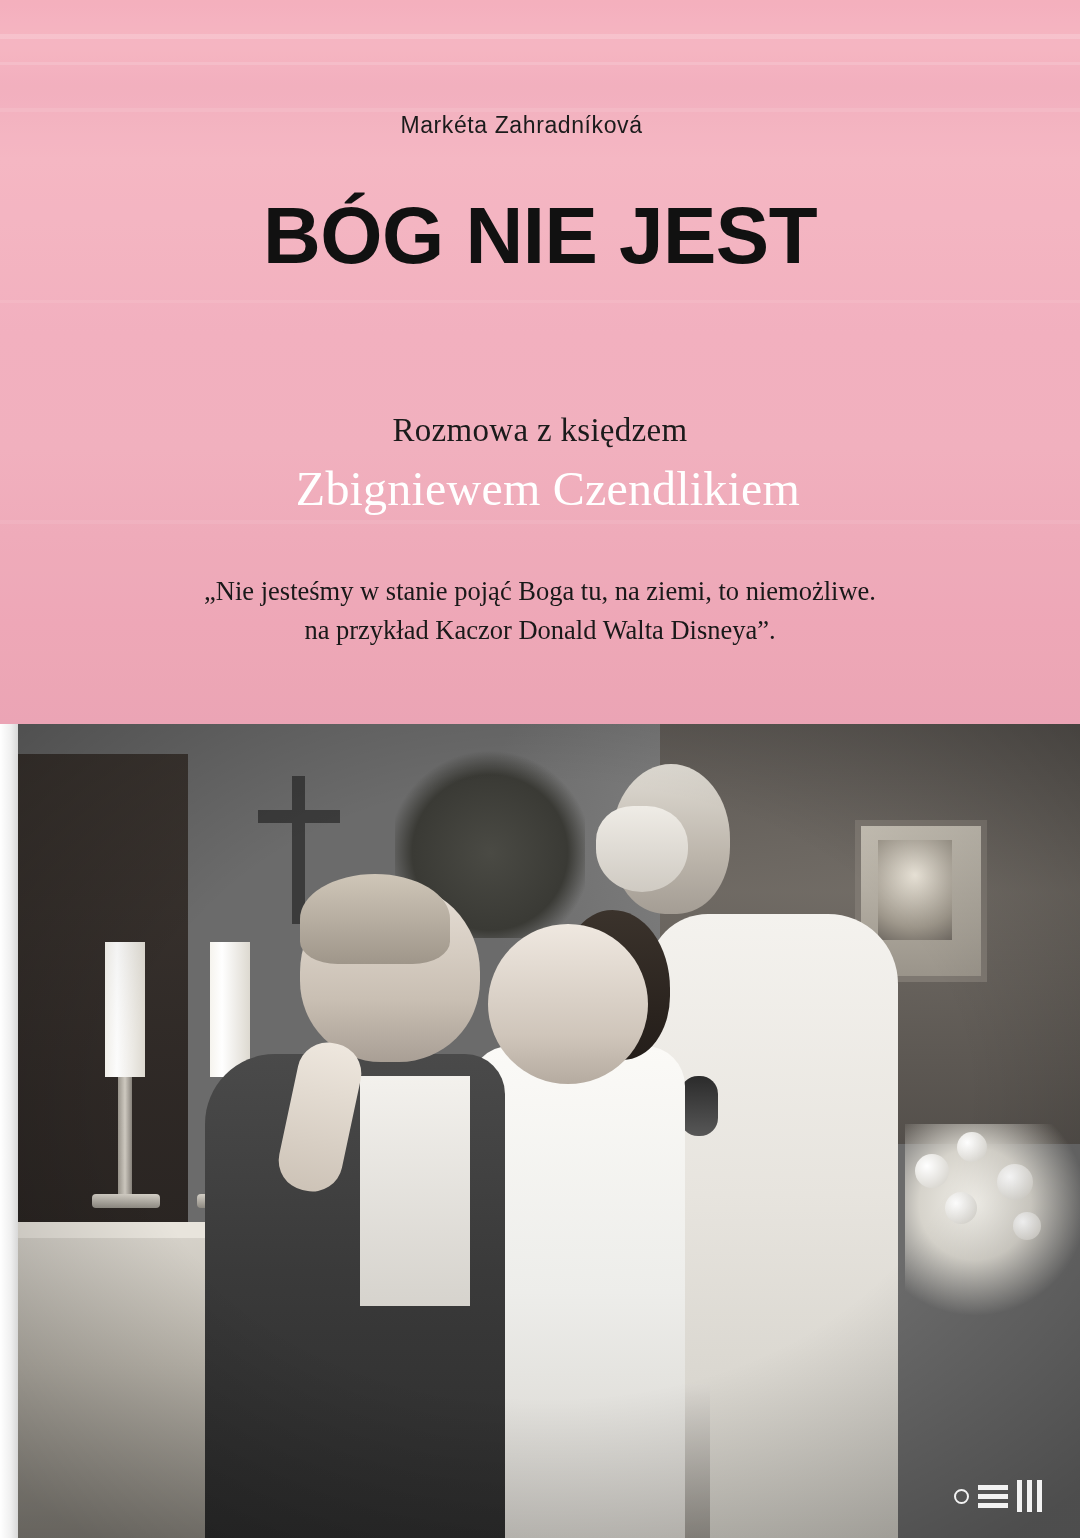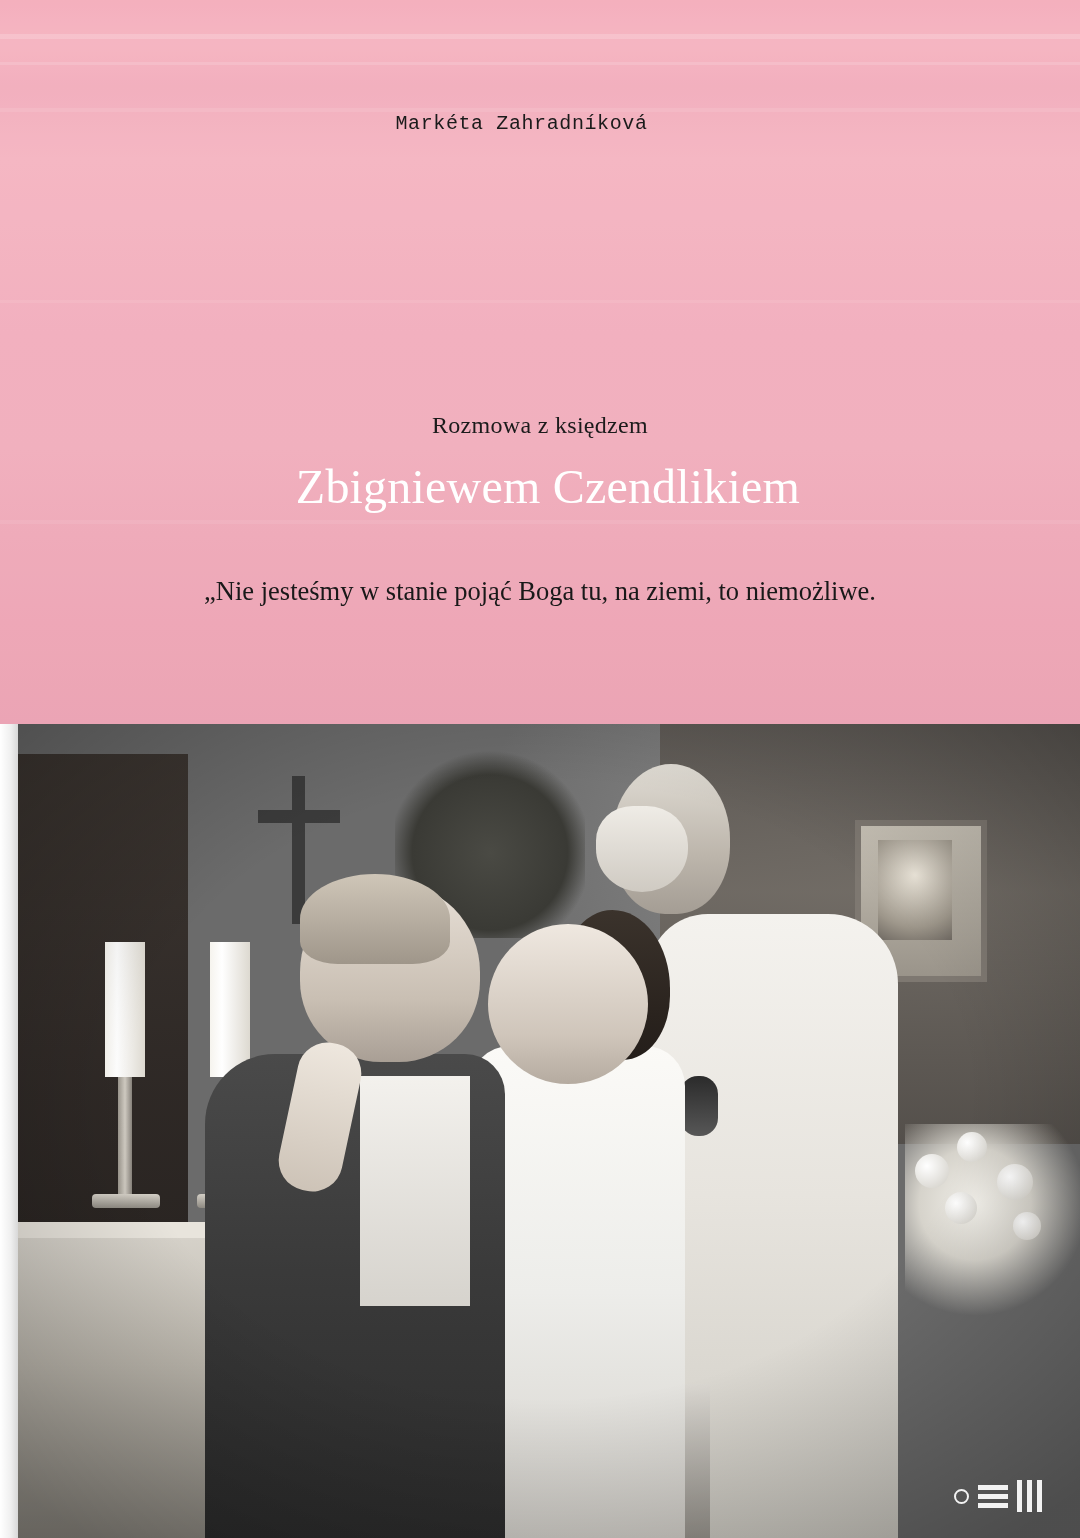--- a/index.html
+++ b/index.html
@@ -59,22 +59,22 @@
   .streak.v2 {
     position: absolute; left: 1040px; top: 0; width: 3px; height: 724px;
     background: rgba(255,255,255,0.10);
   }
 
   #author {
     position: absolute;
     left: 0; top: 112px;
     width: 1043px;
     text-align: center;
-    font-family: Liberation Mono, monospace;
-    font-size: 20px;
+    font-family: Liberation Sans, sans-serif;
+    font-size: 23px;
     letter-spacing: 0.6px;
     color: #1b1b1b;
   }
 
   #title-block {
     position: absolute;
     left: 0; top: 196px;
     width: 1080px;
     text-align: center;
   }
@@ -89,29 +89,29 @@
   .title-line.l2 { font-size: 80px; }
 
   #subtitle-block {
     position: absolute;
     left: 0; top: 412px;
     width: 1080px;
     text-align: center;
   }
   #subtitle-lead {
     font-family: "Liberation Serif", serif;
-    font-size: 24px;
+    font-size: 33px;
     color: #1b1b1b;
     letter-spacing: 0.3px;
   }
   #subtitle-name {
     font-family: "Liberation Serif", serif;
     font-size: 48px;
     color: #ffffff;
-    margin-top: 20px;
+    margin-top: 12px;
     letter-spacing: 0.2px;
     padding-left: 16px;
   }
 
   #quote {
     position: absolute;
     left: 120px; top: 572px;
     width: 840px;
     text-align: center;
     font-family: "Liberation Serif", serif;
@@ -330,29 +330,31 @@
     <div class="streak s2"></div>
     <div class="streak s3"></div>
     <div class="streak s4"></div>
     <div class="streak s5"></div>
     <div class="streak v1"></div>
     <div class="streak v2"></div>
 
     <div id="author">Markéta Zahradníková</div>
 
     <div id="title-block">
+      <div class="title-line l1">BÓG NIE JEST</div>
     </div>
 
     <div id="subtitle-block">
       <div id="subtitle-lead">Rozmowa z księdzem</div>
       <div id="subtitle-name">Zbigniewem Czendlikiem</div>
     </div>
 
     <div id="quote">
       <span class="q-line">„Nie jesteśmy w stanie pojąć Boga tu, na ziemi, to niemożliwe.</span>
+      <span class="q-line">na przykład Kaczor Donald Walta Disneya”.</span>
     </div>
   </div>
 
   <div id="photo">
     <div class="ph-bg"></div>
     <div class="retable"></div>
     <div class="retable-frame"></div>
     <div class="retable-pic"></div>
     <div class="plant"></div>
     <div class="ph-wood"></div>

